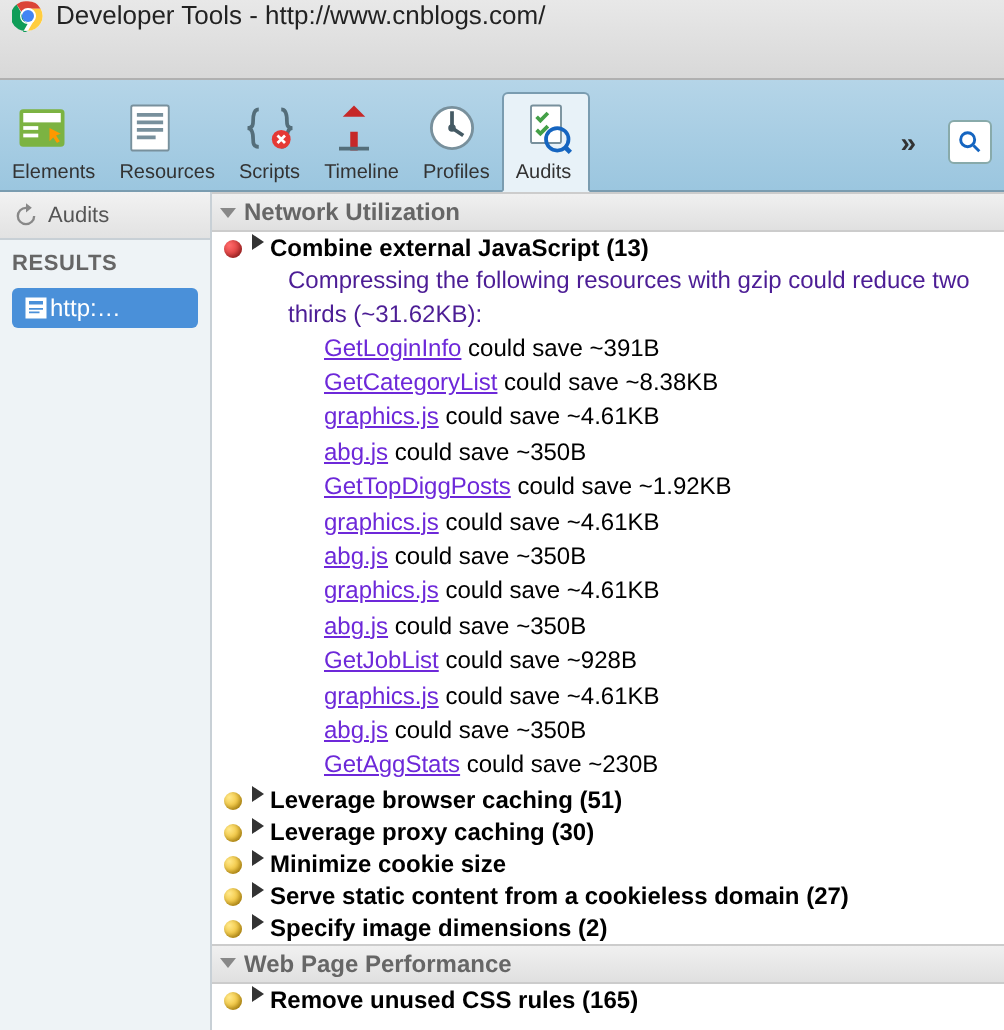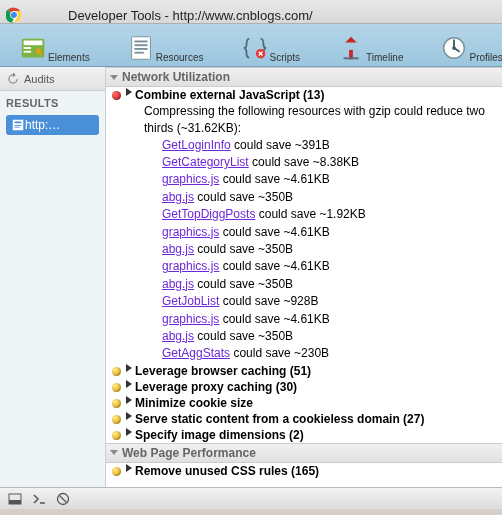--- a/index.html
+++ b/index.html
@@ -1,21 +1,21 @@
 <!DOCTYPE html>
 <html><head>
 <meta charset="utf-8">
 <style>
 * { margin:0; padding:0; box-sizing:border-box; font-family:"Segoe UI",Tahoma,sans-serif; font-size:12px; }
 body { background:#d4d0c8; width:502px; height:515px; overflow:hidden; }
-.title-bar { height:24px; background:linear-gradient(#e8e8e8,#d8d8d8); display:flex; align-items:flex-end; padding:0 6px; border-bottom:1px solid #b0b0b0;gap:40px; }
+.title-bar { height:40px; background:linear-gradient(#e8e8e8,#d8d8d8); display:flex; align-items:flex-start; padding:0 6px; border-bottom:1px solid #b0b0b0; }
 .title-bar .chrome-icon { width:16px; height:16px; margin-right:6px; }
 .title-text { font-size:13px; color:#222; }
 .toolbar { background:linear-gradient(#b5d5e8,#9bc6df); padding:6px 0 0; border-bottom:1px solid #7a9cb0; display:flex; align-items:center; position:relative; }
-.tab { display:flex; flex-direction:row; align-items:flex-end; padding:2px 18px 3px; cursor:pointer; position:relative; }
+.tab { display:flex; flex-direction:column; align-items:flex-start; padding:2px 6px 3px; cursor:pointer; position:relative; }
 .tab svg { width:30px; height:30px; }
 .tab .lbl { font-size:10px; color:#333; margin-top:2px; }
 .tab.active { background:#e8f2f8; border:1px solid #7a9cb0; border-bottom:1px solid #e8f2f8; border-radius:3px 3px 0 0; margin-bottom:-1px; }
 .overflow { margin-left:auto; padding:0 10px; font-size:14px; color:#333; font-weight:bold; }
 .search-box { width:22px; height:22px; background:#fff; border:1px solid #8aa; border-radius:3px; margin:0 6px; display:flex; align-items:center; justify-content:center; }
 .main { display:flex; height:420px; background:#fff; }
 .side { width:106px; background:#eef3f6; border-right:1px solid #c8d0d6; }
 .side-h { height:24px; background:linear-gradient(#f2f2f2,#e2e2e2); border-bottom:1px solid #c8d0d6; display:flex; align-items:center; padding-left:6px; }
 .side-h svg { width:14px; height:14px; margin-right:4px; }
 .side-lbl { font-size:11px; color:#555; }
@@ -25,21 +25,21 @@
 .content { flex:1; overflow-y:auto; font-family:Consolas,monospace; font-size:11px; }
 .sec-h { background:linear-gradient(#f0f0f0,#e0e0e0); border-top:1px solid #ccc; border-bottom:1px solid #ccc; padding:2px 4px; color:#666; font-size:11px; font-weight:bold; display:flex; align-items:center; }
 .arrow { display:inline-block; width:0; height:0; border-top:4px solid transparent; border-bottom:4px solid transparent; border-left:5px solid #888; margin-right:4px; }
 .arrow.down { border-left:4px solid transparent; border-right:4px solid transparent; border-top:5px solid #888; border-bottom:none; }
 .row { display:flex; align-items:flex-start; padding:1px 4px; }
 .dot { width:9px; height:9px; border-radius:50%; margin:3px 5px 0 2px; flex-shrink:0; }
 .red { background:radial-gradient(circle at 30% 30%,#ff6b6b,#c41e1e); box-shadow:inset -1px -1px 2px rgba(0,0,0,.3); }
 .yel { background:radial-gradient(circle at 30% 30%,#ffe88a,#e6a800); box-shadow:inset -1px -1px 2px rgba(0,0,0,.3); }
 .rt { flex:1; color:#000; }
 .rt b { font-weight:bold;margin-top:48px; }
-.sub { padding-left:38px; color:#000000; line-height:1.4; }
+.sub { padding-left:38px; color:#4c1d95; line-height:1.4; }
 .lnk { color:#6d28d9; text-decoration:underline; cursor:pointer; }
 .flist { padding-left:56px; line-height:1.45; }
 .flist div { white-space:nowrap; }
 .statusbar { height:22px; background:linear-gradient(#f2f2f2,#dcdcdc); border-top:1px solid #b8b8b8; display:flex; align-items:center; padding:0 4px; gap:2px; }
 .sb-btn { width:22px; height:18px; border:1px solid transparent; border-radius:2px; display:flex; align-items:center; justify-content:center; cursor:pointer; }
 .content::-webkit-scrollbar { width:16px; }
 .content::-webkit-scrollbar-track { background:#e8e8e8; }
 .content::-webkit-scrollbar-thumb { background:#c4c4c4; border:1px solid #a8a8a8; }
 .tri-r { display:inline-block; width:0; height:0; border-top:4px solid transparent; border-bottom:4px solid transparent; border-left:6px solid #333; margin-right:3px; vertical-align:middle; }
 .tri-d { display:inline-block; width:0; height:0; border-left:4px solid transparent; border-right:4px solid transparent; border-top:6px solid #333; margin-right:3px; vertical-align:middle; }

